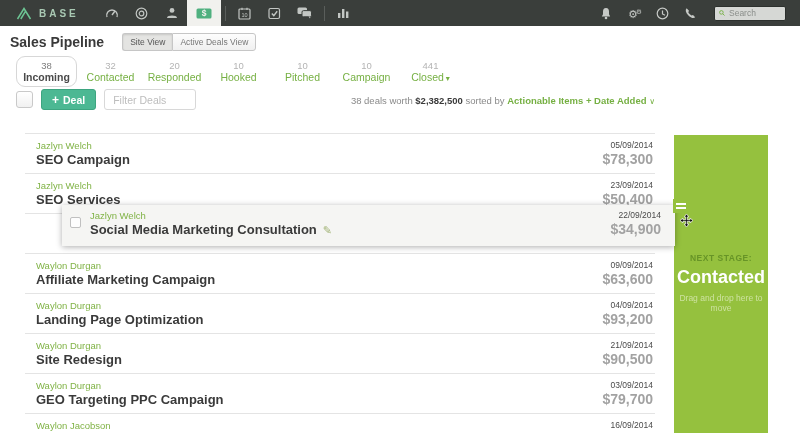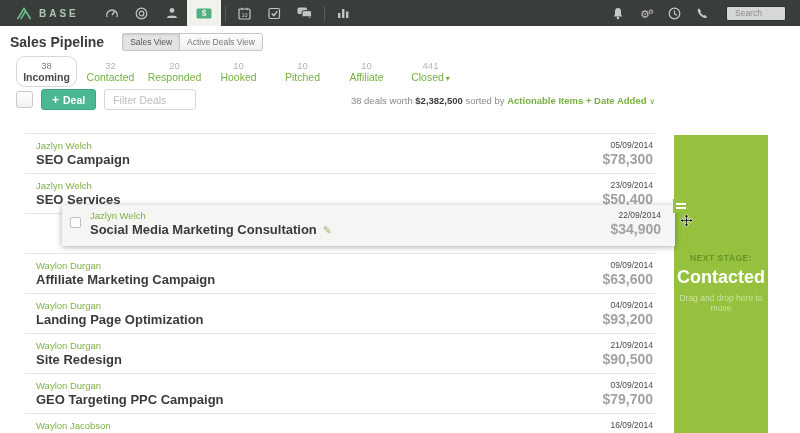--- a/index.html
+++ b/index.html
@@ -14,21 +14,21 @@
     display:flex; align-items:center; z-index:10; }
   .brand { display:flex; align-items:center; gap:6px; padding:0 18px 0 16px; cursor:pointer; }
   .brand-name { color:#a9c9b3; font-size:10px; font-weight:bold; letter-spacing:3px; }
   .nav-left { display:flex; align-items:center; height:26px; }
   .nav-icon { display:flex; align-items:center; justify-content:center; width:30px; height:26px; cursor:pointer; }
   .nav-icon svg { display:block; }
   .nav-tile-active { background:#f1f1ee; width:34px; }
   .nav-divider { width:1px; height:15px; background:#5a5e5b; margin:0 4px; }
   .nav-right { margin-left:auto; display:flex; align-items:center; gap:4px; padding-right:14px; }
   .nav-right .nav-icon { width:24px; }
-  .nav-search { display:flex; align-items:center; gap:4px; width:60px; height:15px;
+  .nav-search { display:flex; align-items:center; gap:4px; width:72px; height:15px;
     background:#d6d8d5; border:1px solid #2c302d; border-radius:2px; padding:0 4px; margin-left:8px; }
   .nav-search input { border:none; outline:none; background:transparent; width:52px;
     font-size:8.5px; color:#666; font-family:"Liberation Sans", sans-serif; }
   .nav-search input::placeholder { color:#8a8e8a; }
 
   
   .page-header { position:absolute; top:33px; left:10px; display:flex; align-items:center; gap:18px; }
   .page-title { font-size:14px; font-weight:bold; color:#3a3a3a; }
   .view-toggle { display:flex; }
   .view-toggle button { font-family:"Liberation Sans", sans-serif; font-size:8.5px; color:#777;
@@ -192,21 +192,21 @@
           <line x1="5" y1="5" x2="7.4" y2="7.4" stroke="#76b043" stroke-width="1.2"></line>
         </svg>
       <input type="text" placeholder="Search" style="">
     </span>
   </div>
 </div>
 
 <div class="page-header">
   <span class="page-title">Sales Pipeline</span>
   <div class="view-toggle">
-    <button class="pressed">Sales View</button>
+    <button class="pressed">Site View</button>
     <button>Active Deals View</button>
   </div>
 </div>
 
 <div class="stages">
 
     <div class="stage-tab active">
       <div class="stage-count">38</div>
       <div class="stage-label"><span>Incoming</span></div>
     </div>
@@ -226,21 +226,21 @@
       <div class="stage-label"><span>Hooked</span></div>
     </div>
 
     <div class="stage-tab">
       <div class="stage-count">10</div>
       <div class="stage-label"><span>Pitched</span></div>
     </div>
 
     <div class="stage-tab">
       <div class="stage-count">10</div>
-      <div class="stage-label"><span>Affiliate</span></div>
+      <div class="stage-label"><span>Campaign</span></div>
     </div>
 
     <div class="stage-tab">
       <div class="stage-count">441</div>
       <div class="stage-label"><span>Closed</span><span class="caret">▾</span></div>
     </div>
   </div>
 
 <div class="toolbar">
   <span class="select-all"></span>

